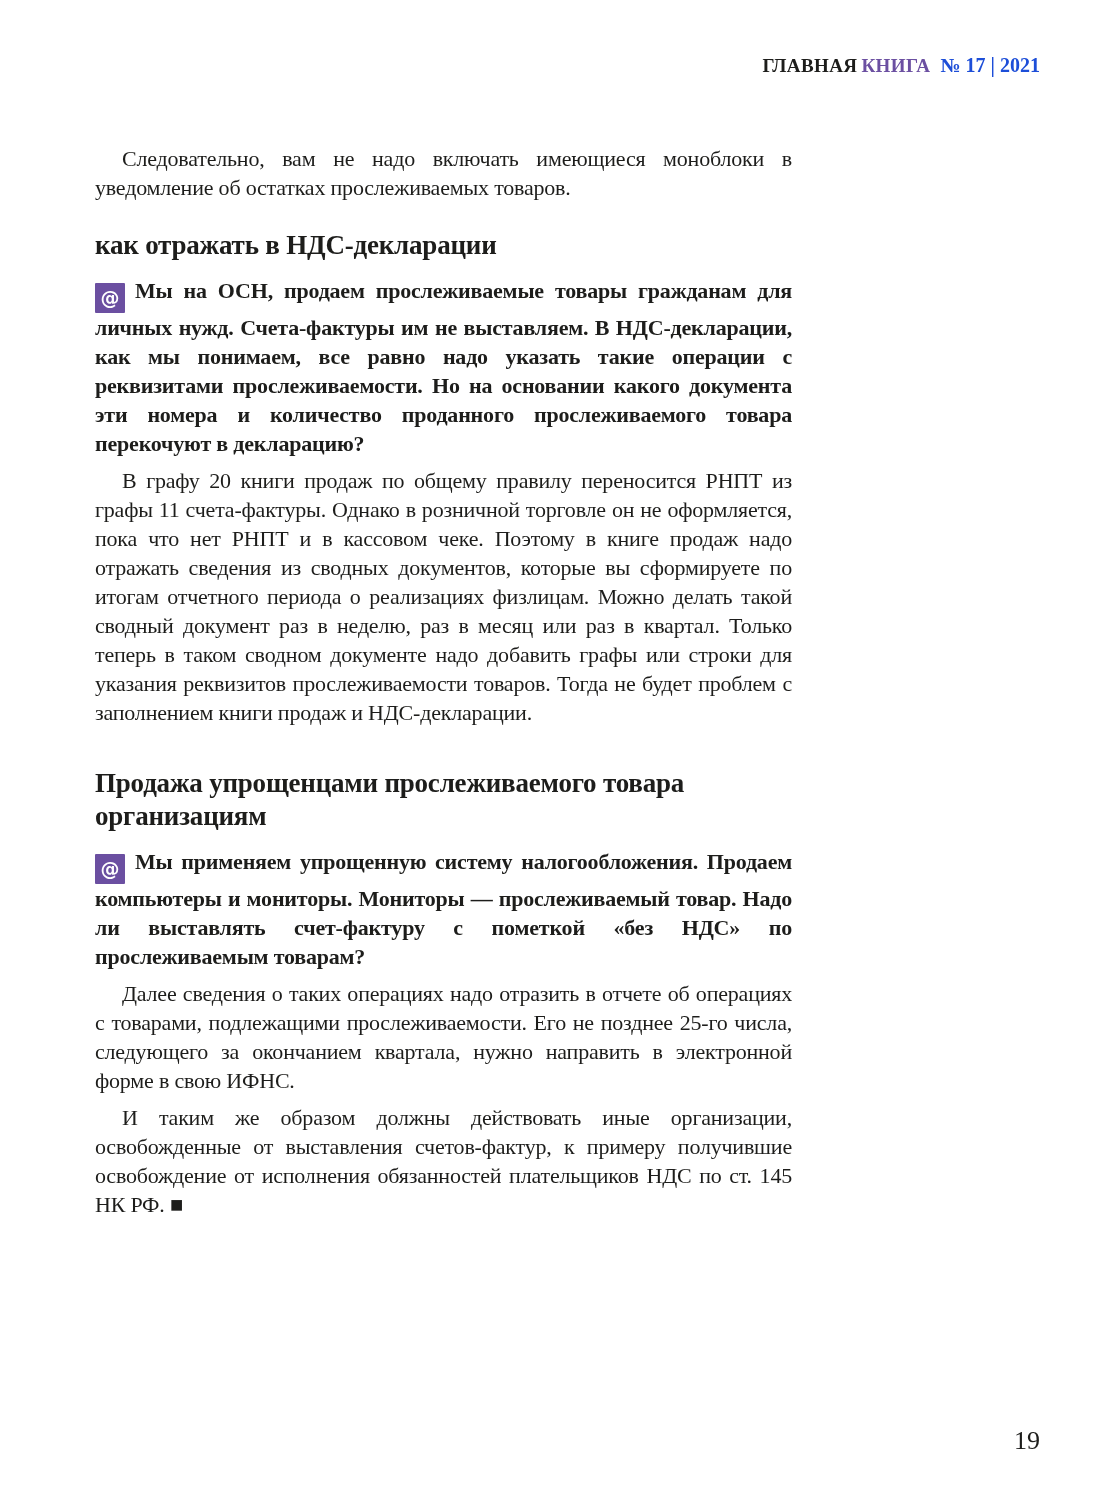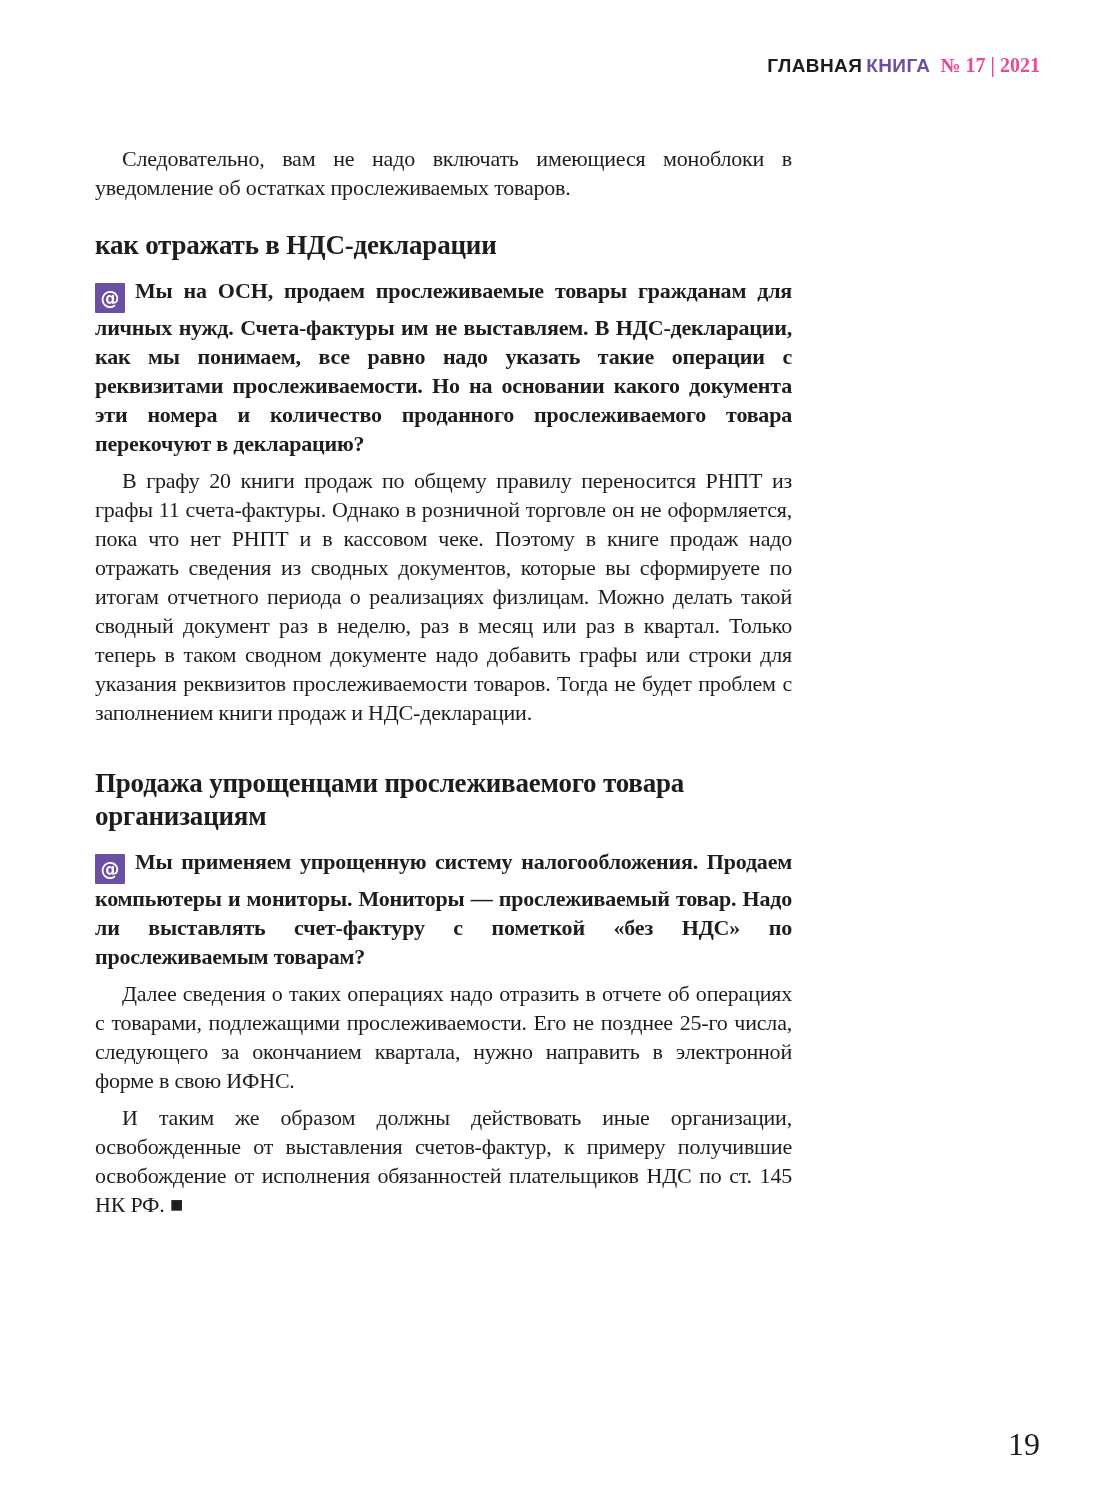--- a/index.html
+++ b/index.html
@@ -15,32 +15,32 @@
   }
   
   .page-header {
     position:absolute;
     top:54px;
     right:64px;
     white-space:nowrap;
     text-align:right;
   }
   .brand {
-    font-family:Liberation Sans, sans-serif;
+    font-family:Liberation Serif, serif;
     font-weight:700;
     font-size:19px;
     letter-spacing:0.4px;
   }
   .brand-black { color:#1d1d1b; }
   .brand-purple { color:#6b4fa1;text-align:center; }
   .issue-info {
     font-family:"Liberation Serif", serif;
     font-weight:700;
     font-size:20px;
-    color:#ec4899;
+    color:#1d4ed8;
     margin-left:6px;
   }
   
   .article {
     position:absolute;
     left:95px;
     top:136px;
     width:697px;
     font-size:22px;
     line-height:29px;
@@ -78,21 +78,21 @@
     margin-right:10px;
     border-radius:1px;
   }
   .spacer-before-h2 { height:13px; }
   
   .page-number {
     position:absolute;
     top:1426px;
     right:64px;
     font-family:"Liberation Serif", serif;
-    font-size:32px;
+    font-size:26px;
     color:#1d1d1b;
   }
 </style>
 </head>
 <body>
 
 <div class="page">
 
   <div class="page-header">
     <span class="brand brand-black">ГЛАВНАЯ</span>

